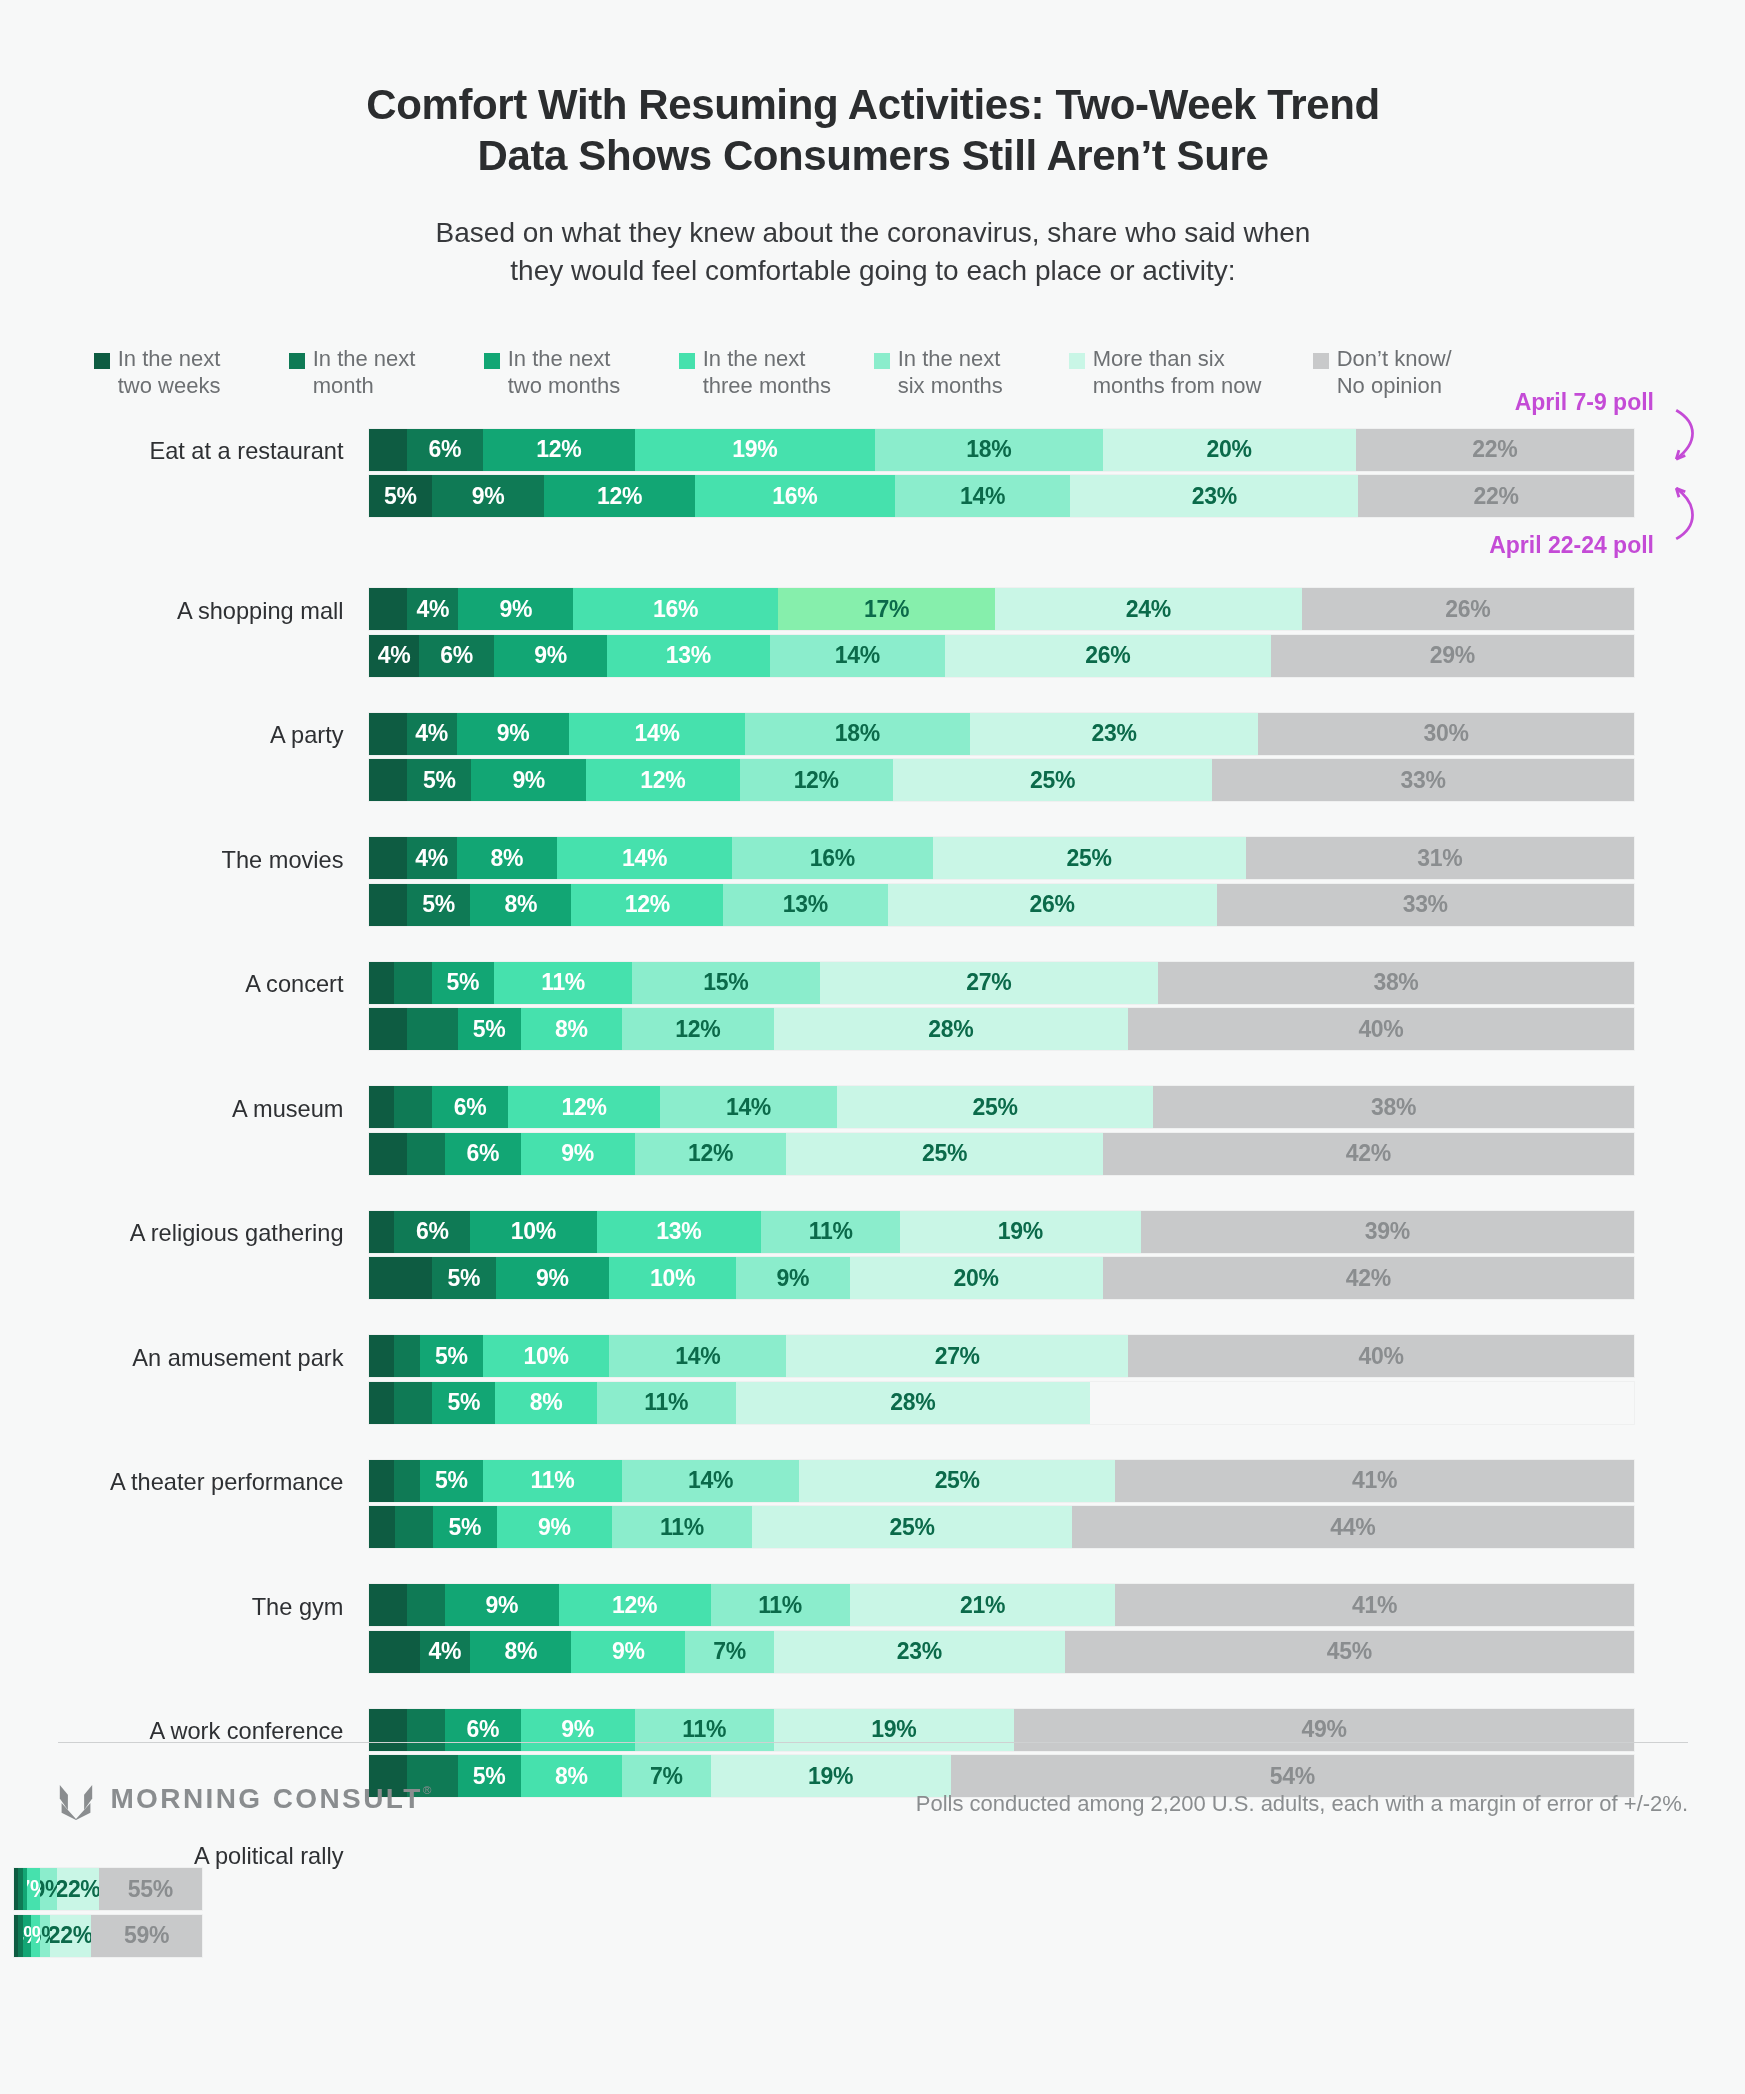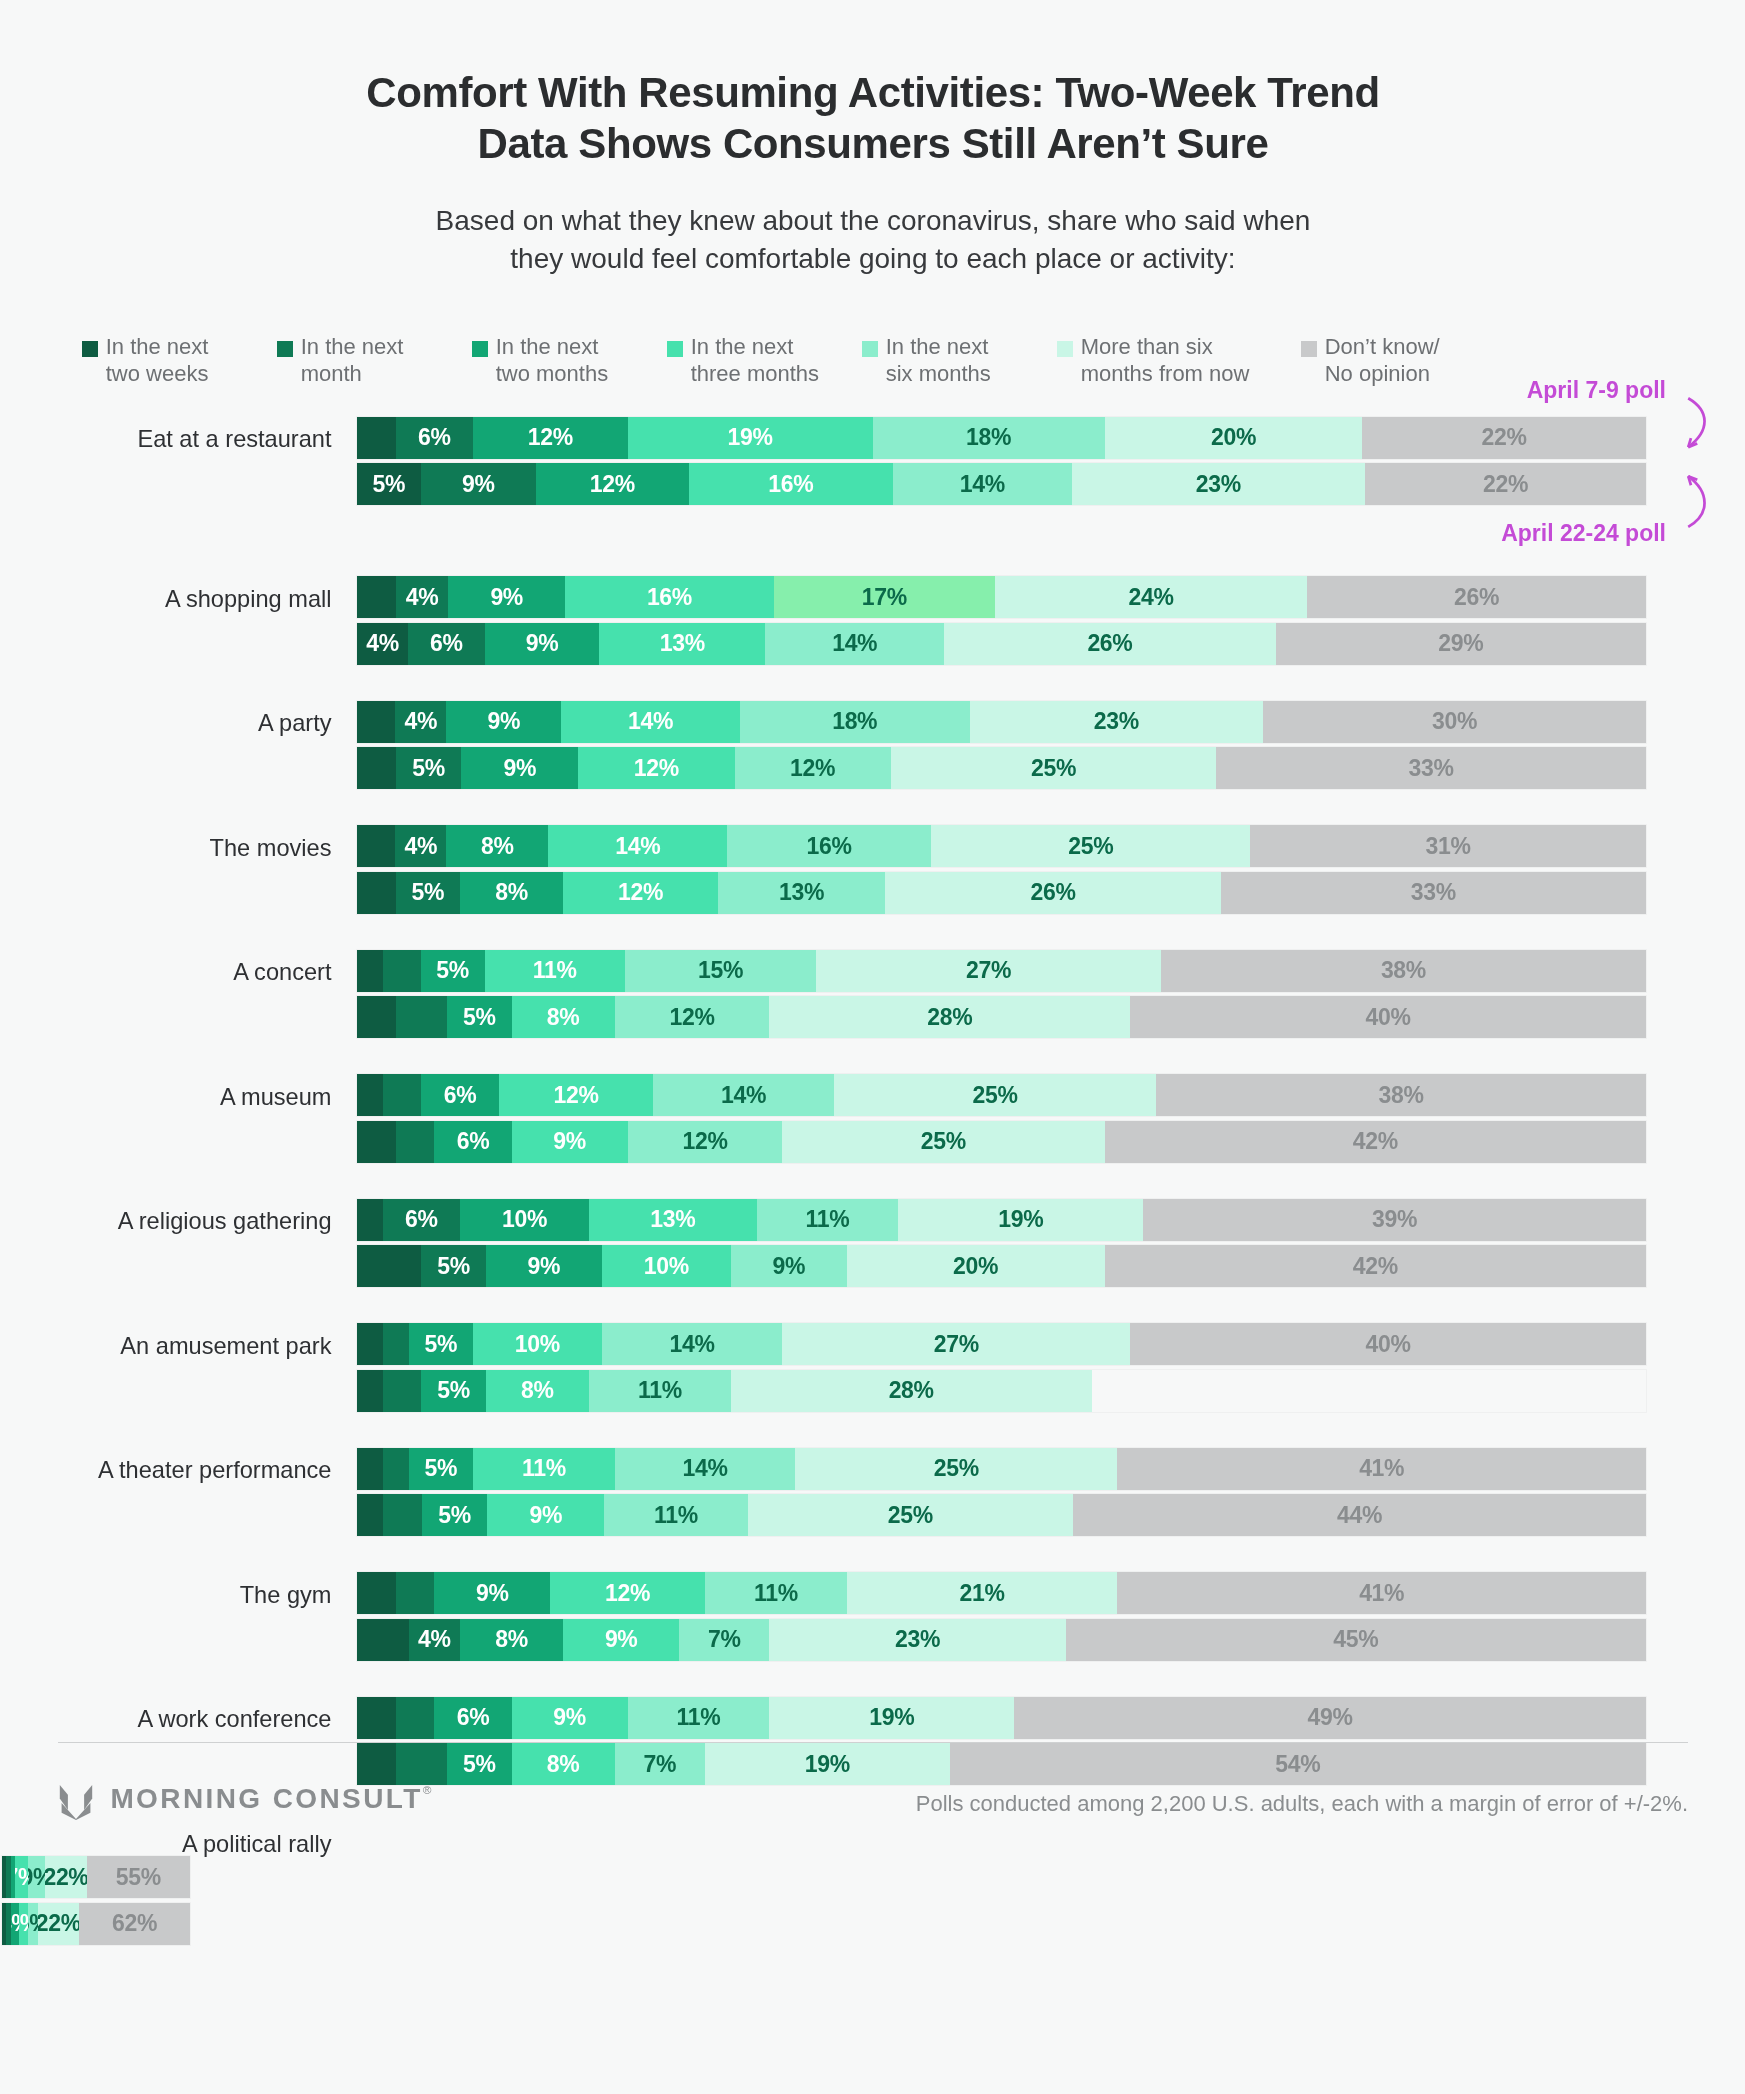--- a/index.html
+++ b/index.html
@@ -4,21 +4,21 @@
 <style>
   * { box-sizing: border-box; }
   html, body { margin: 0; padding: 0; }
   body {
     width: 1746px; height: 2095px;
     background: #f7f8f8;
     font-family: "Liberation Sans", sans-serif;
     color: #2e3033;
     overflow: hidden;
   }
-  .canvas { position: relative; width: 1746px; height: 1871px; padding: 2px; }
+  .canvas { position: relative; width: 1746px; height: 1871px; padding: 14px; }
 
   
   .header { padding-top: 65px; text-align: center; }
   .title {
     font-size: 42px; font-weight: bold; line-height: 1.22;
     letter-spacing: -0.4px; color: #2b2d2f;
     max-width: 1418px; margin: 0 auto;
   }
   .title-line { display: block; }
   .subtitle {
@@ -429,21 +429,21 @@
             <div class="seg" style="flex: 0 0 22%; background: rgb(201, 246, 230); color: rgb(11, 106, 74);">22%</div>
             <div class="seg" style="flex: 0 0 55%; background: rgb(200, 201, 202); color: rgb(138, 141, 143);">55%</div>
           </div>
           <div class="bar">
             <div class="seg" style="flex: 0 0 2%; background: rgb(14, 92, 66); color: rgb(255, 255, 255);"></div>
             <div class="seg" style="flex: 0 0 3%; background: rgb(15, 122, 85); color: rgb(255, 255, 255);"></div>
             <div class="seg" style="flex: 0 0 4%; background: rgb(18, 166, 116); color: rgb(255, 255, 255);">4%</div>
             <div class="seg" style="flex: 0 0 5%; background: rgb(70, 225, 173); color: rgb(255, 255, 255);">5%</div>
             <div class="seg" style="flex: 0 0 5%; background: rgb(139, 237, 204); color: rgb(11, 106, 74);">5%</div>
             <div class="seg" style="flex: 0 0 22%; background: rgb(201, 246, 230); color: rgb(11, 106, 74);">22%</div>
-            <div class="seg" style="flex: 0 0 59%; background: rgb(200, 201, 202); color: rgb(138, 141, 143);">62%</div>
+            <div class="seg" style="flex: 0 0 59%; background: rgb(200, 201, 202); color: rgb(138, 141, 143);">59%</div>
           </div>
         </div>
       </div>
     </div>
 
   <div class="footer-wrap">
     <div class="divider"></div>
     <div class="footer">
       <div class="brand">
         <span class="brand-mark">

